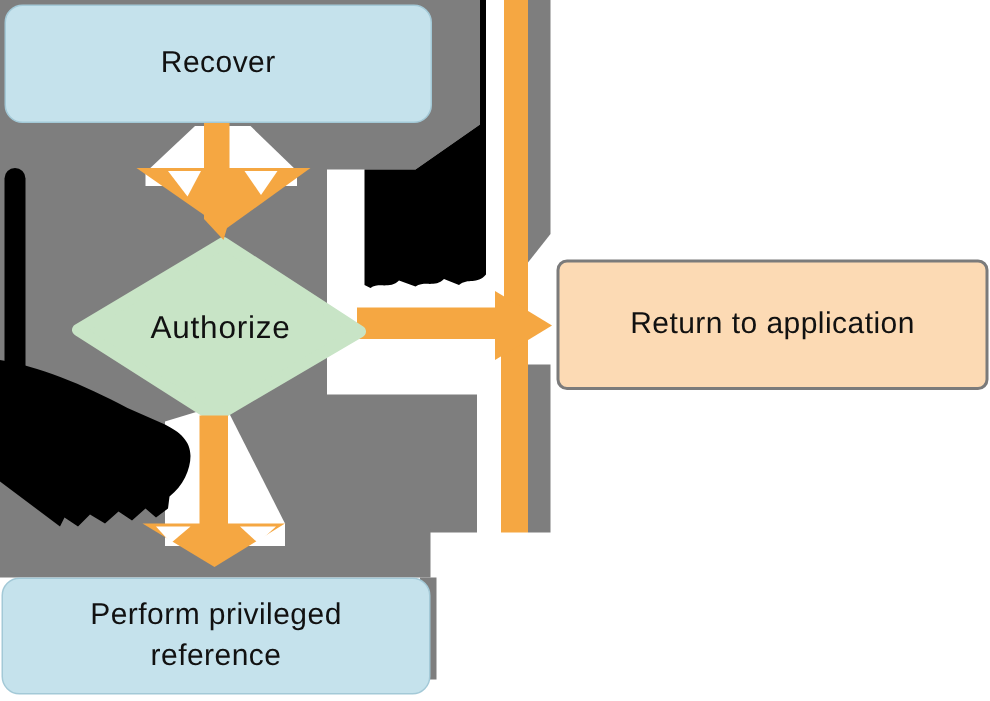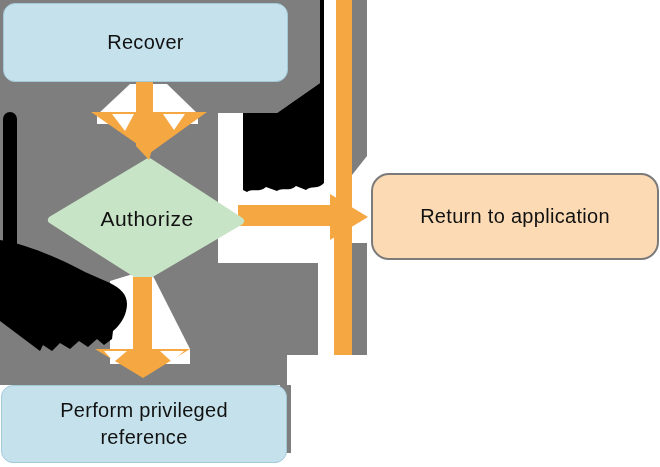--- a/index.html
+++ b/index.html
@@ -20,21 +20,21 @@
     background:var(--node_blue,#c5e2ec);
     border:1px solid var(--node_blue_border,#a3c9d7);
     border-radius:12px;
   }
   #node-recover{left:3px;top:3px;width:285px;height:79px;gap:20px;}
   #node-perform{left:1px;top:385px;width:286px;height:78px;}
   #node-return{
     left:371px;top:173px;width:288px;height:87px;
     background:var(--return_fill,#fcdab4);
     border:2px solid var(--return_border,#7b7b7b);
-    border-radius:18px;
+    border-radius:7px;
   }
   #label-authorize{
     position:absolute;left:147px;top:219px;transform:translate(-50%,-50%);
     font-size:21px;letter-spacing:.5px;white-space:nowrap;
   }
 </style>
 </head>
 <body>
 
 <div class="stage">

